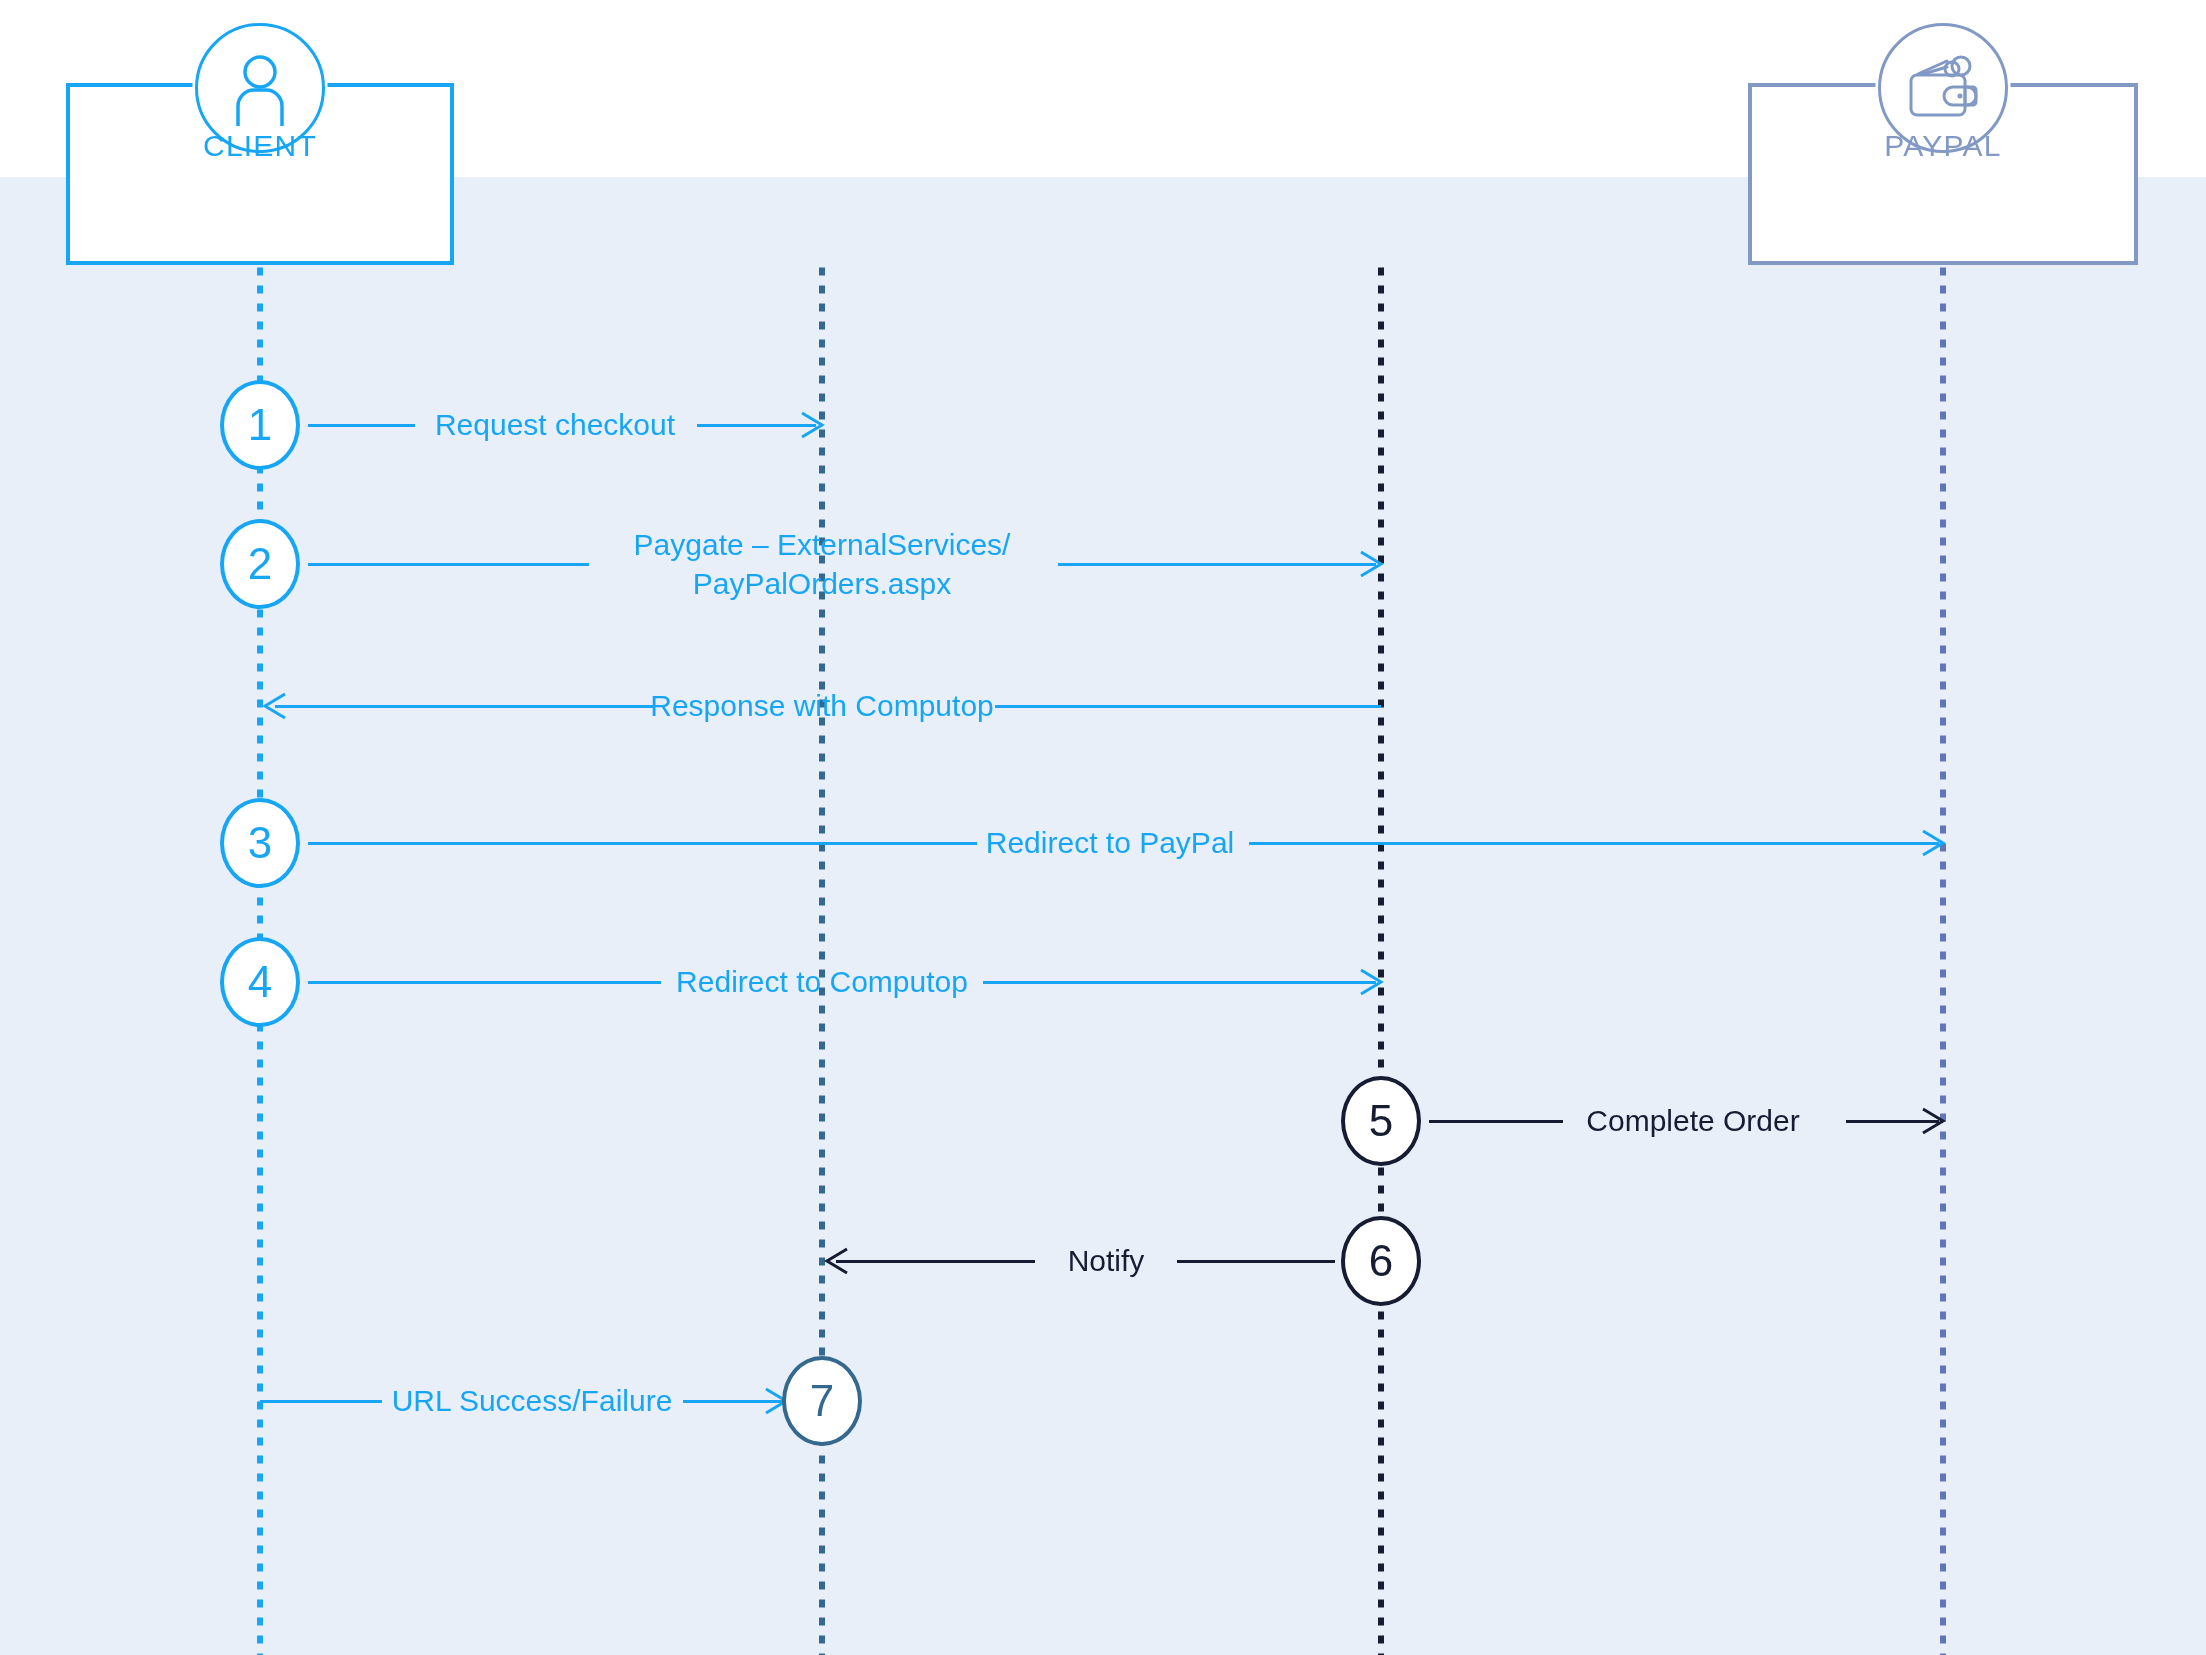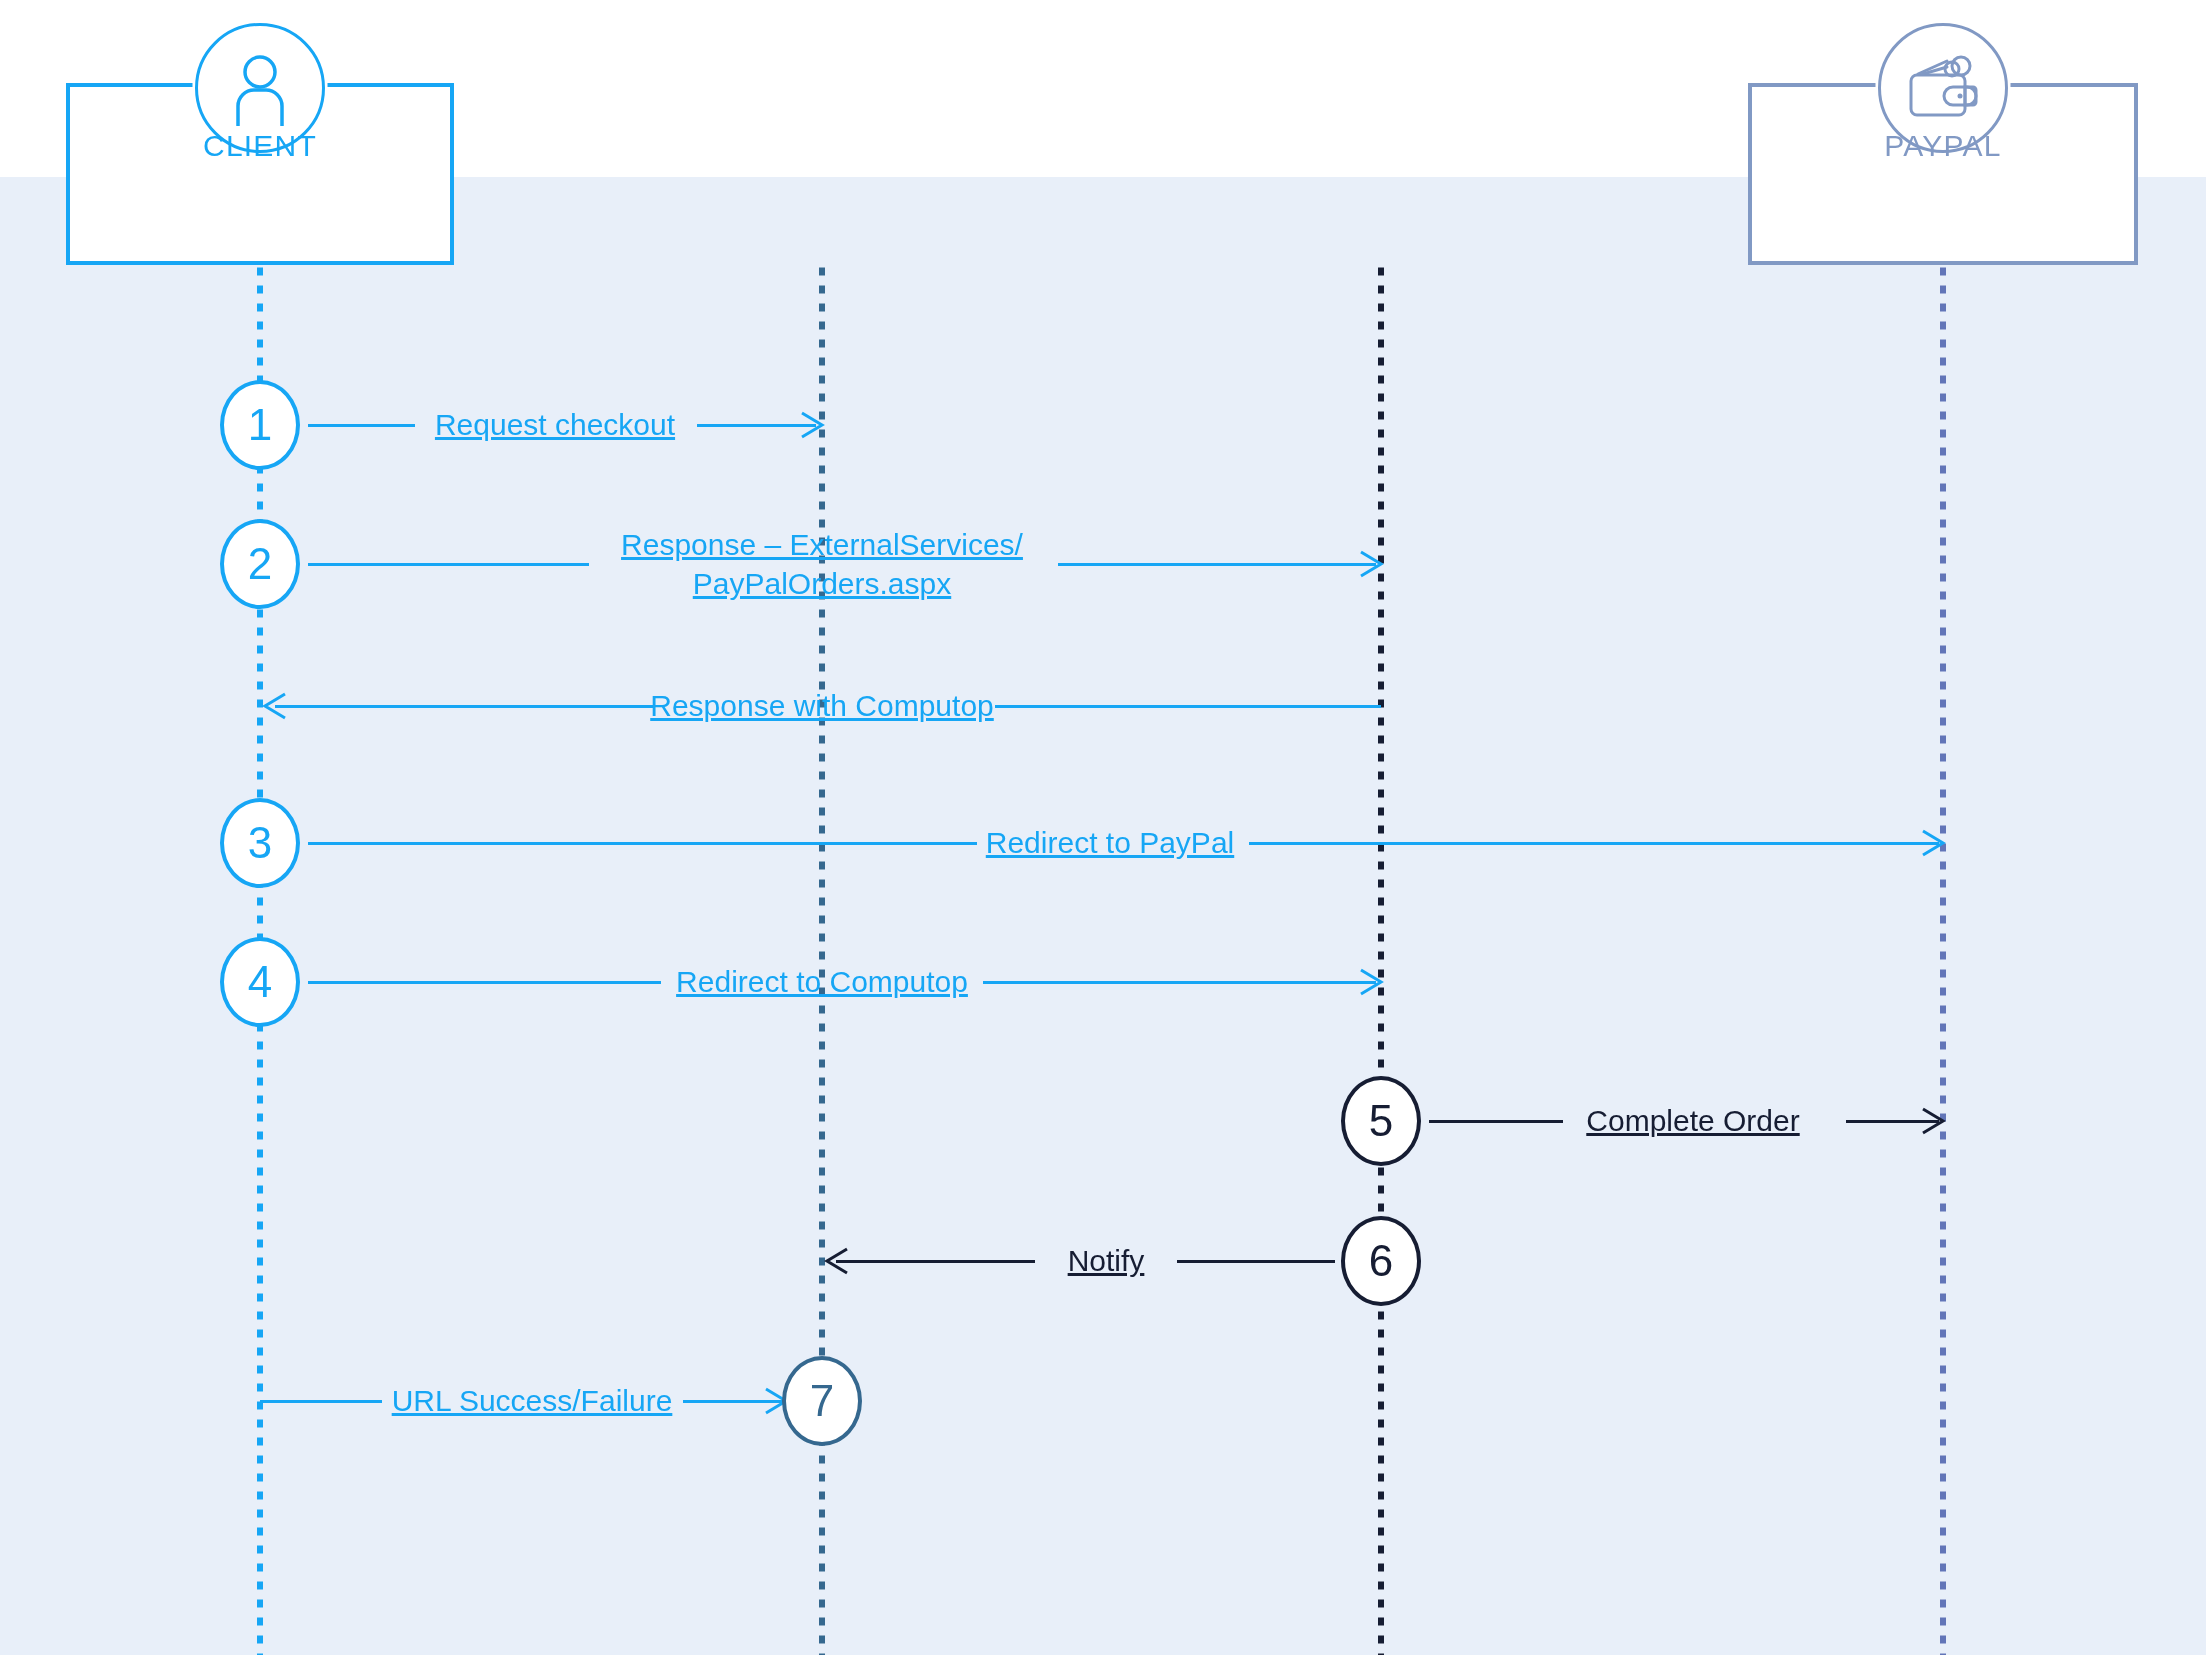--- a/index.html
+++ b/index.html
@@ -32,21 +32,21 @@
   .lifeline{position:absolute;width:6px;top:265px;bottom:0;}
   .lifeline i{display:block;width:6px;height:1391px;
       background-image:linear-gradient(var(--c) 46%, rgba(0,0,0,0) 0%);
       background-position:left;background-size:6px 18px;background-repeat:repeat-y;}
 
   
   .row{position:absolute;left:0;width:2207px;height:0;}
   .seg{position:absolute;height:3px;top:-1px;}
   .arrowhead{position:absolute;top:-15px;width:30px;height:30px;}
   .msg{position:absolute;top:0;transform:translate(-50%,-50%);
-       white-space:nowrap;text-align:center;font-size:30px;line-height:36px;text-decoration:underline;}
+       white-space:nowrap;text-align:center;font-size:30px;line-height:36px;}
   .msg.two{line-height:39px;}
 
   
   .step{position:absolute;width:72px;height:82px;transform:translate(-50%,-50%);
         border-radius:50%;border:4px solid var(--c);background:#ffffff;
         display:flex;align-items:center;justify-content:center;
         font-size:44px;color:var(--c);z-index:5;}
 
   
   .c-blue{--c:#16a6f5;color:#16a6f5;}
@@ -122,21 +122,21 @@
 
   <div class="row" style="top:564px">
     <div class="seg" style="left:308px;width:281px;background:#16a6f5"></div>
     <div class="seg" style="left:1058px;width:318px;background:#16a6f5"></div>
     <div class="arrowhead" style="left:1356px">
       <svg width="30" height="30" viewBox="0 0 30 30">
           <path d="M5 3 L25 15 L5 27" fill="none" stroke="#16a6f5" stroke-width="3"></path>
         </svg>
     </div>
     <div class="msg two c-blue" style="left:822px">
-      <span>Response – ExternalServices/</span><br>
+      <span>Paygate – ExternalServices/</span><br>
       <span>PayPalOrders.aspx</span>
     </div>
   </div>
   <div class="step c-blue" style="left:260px;top:564px">2</div>
 
   <div class="row" style="top:706px">
     <div class="seg" style="left:275px;width:380px;background:#16a6f5"></div>
     <div class="seg" style="left:995px;width:386px;background:#16a6f5"></div>
     <div class="arrowhead" style="left:260px">
       <svg width="30" height="30" viewBox="0 0 30 30">

